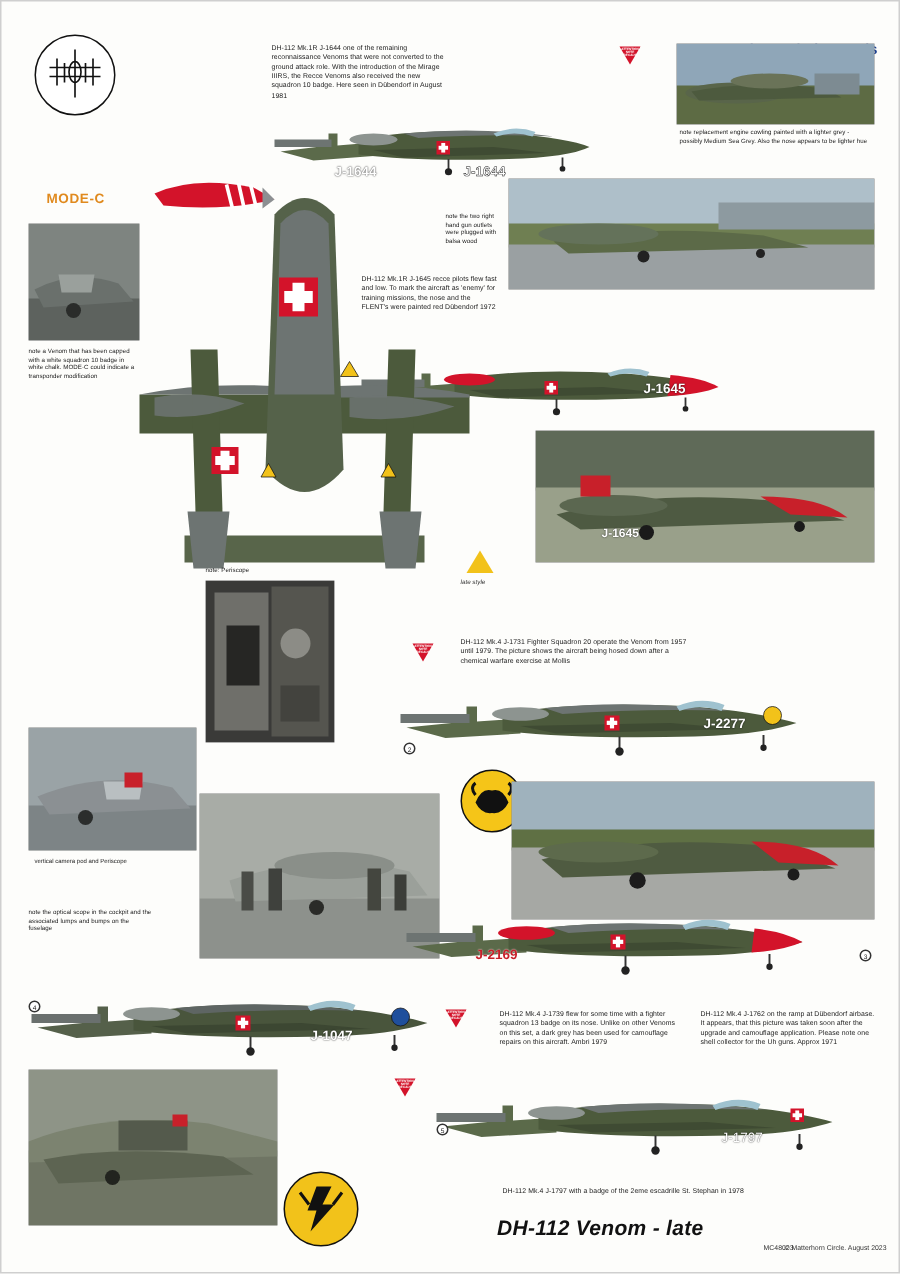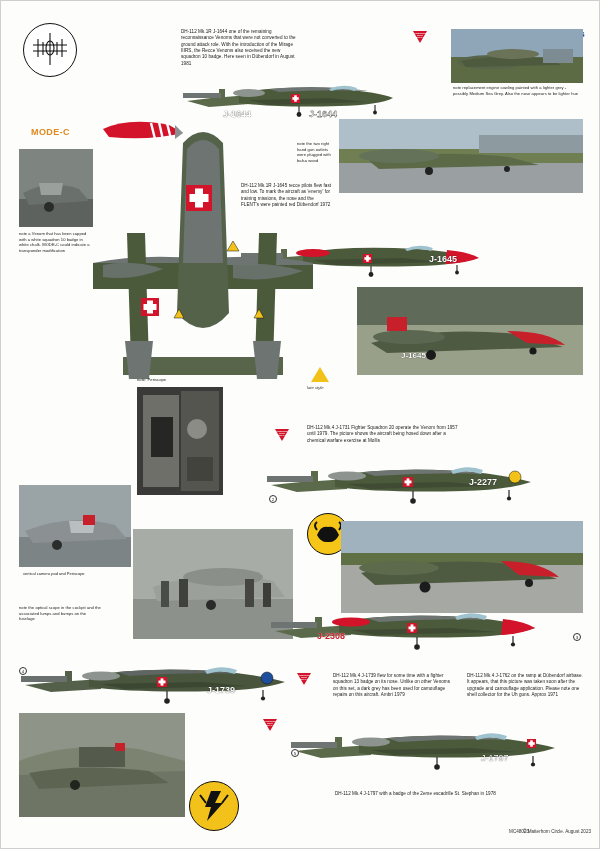--- a/index.html
+++ b/index.html
@@ -440,21 +440,21 @@
     <ellipse cx="84" cy="23" rx="19" ry="4.5" fill="#d3132a"></ellipse>
     <path d="M188 18 Q204 11 220 17 L218 21 Q204 16 190 21 Z" fill="#9fc2cf"></path>
     <line x1="150" y1="38" x2="150" y2="46" stroke="#333" stroke-width="1.3"></line>
     <circle cx="150" cy="48" r="2.8" fill="#222"></circle>
     <line x1="246" y1="37" x2="246" y2="44" stroke="#333" stroke-width="1.3"></line>
     <circle cx="246" cy="45.5" r="2.1" fill="#222"></circle>
     <rect x="140" y="24" width="10" height="10" fill="#d3132a"></rect>
     <rect x="143.6" y="25.4" width="2.8" height="7.2" fill="#fff"></rect>
     <rect x="141.5" y="27.5" width="7" height="2.8" fill="#fff"></rect>
   </svg>
-  <div class="abs" style="left:316px; top:630px; font-size:9px; font-weight:bold; color:#c8202a; text-shadow:0 0 1px #fff;">J-2308</div>
+  <div class="abs" style="left:316px; top:630px; font-size:9px; font-weight:bold; color:#c8202a; text-shadow:0 0 1px #fff;">J-2169</div>
   <div class="circ-num" style="left:572px; top:632px;">3</div>
 
   <div class="note abs" style="left:332px; top:672px; width:120px;">DH-112 Mk.4  J-1739 flew for some time with a fighter squadron 13 badge on its nose. Unlike on other Venoms on this set, a dark grey has been used for camouflage repairs on this aircraft. Ambri 1979</div>
   <div class="note abs" style="left:466px; top:672px; width:116px;">DH-112 Mk.4  J-1762 on the ramp at Dübendorf airbase. It appears, that this picture was taken soon after the upgrade and camouflage application. Please note one shell collector for the Uh guns. Approx 1971</div>
 
   <div class="tri-red" style="left:296px; top:672px;">
     <div class="tri-txt">ATTENTION<br>NOTE<br>DECALS</div>
   </div>
 
   <svg class="prof" style="left:16px; top:652px;" width="292" height="56" viewBox="0 0 292 56">
@@ -467,21 +467,21 @@
     <path d="M188 18 Q204 11 220 17 L218 21 Q204 16 190 21 Z" fill="#9fc2cf"></path>
     <line x1="150" y1="38" x2="150" y2="46" stroke="#333" stroke-width="1.3"></line>
     <circle cx="150" cy="48" r="2.8" fill="#222"></circle>
     <line x1="246" y1="37" x2="246" y2="44" stroke="#333" stroke-width="1.3"></line>
     <circle cx="246" cy="45.5" r="2.1" fill="#222"></circle>
     <rect x="140" y="24" width="10" height="10" fill="#d3132a"></rect>
     <rect x="143.6" y="25.4" width="2.8" height="7.2" fill="#fff"></rect>
     <rect x="141.5" y="27.5" width="7" height="2.8" fill="#fff"></rect>
     <circle cx="250" cy="25" r="6" fill="#1f4f9c" stroke="#111" stroke-width="0.5"></circle>
   </svg>
-  <div class="abs" style="left:206px; top:684px; font-size:9px; font-weight:bold; color:#fff; text-shadow:0 0 1px #000;">J-1739</div>
+  <div class="abs" style="left:206px; top:684px; font-size:9px; font-weight:bold; color:#fff; text-shadow:0 0 1px #000;">J-1047</div>
   <div class="circ-num" style="left:18px; top:666px;">4</div>
 
   <div class="photo" style="left:18px; top:712px; width:166px; height:104px;">
     <svg class="ph-inner" viewBox="0 0 166 104" preserveAspectRatio="none">
       <rect width="166" height="104" fill="#8e9487"></rect>
       <rect y="54" width="166" height="50" fill="#6f7564"></rect>
       <path d="M0 48 Q50 28 120 36 L166 48 L166 58 L0 62 Z" fill="#7c8370"></path>
       <path d="M10 60 Q60 50 130 58 L150 70 L20 76 Z" fill="#5d6452"></path>
       <rect x="60" y="34" width="46" height="20" fill="#545a4c"></rect>
       <circle cx="56" cy="72" r="5" fill="#22241f"></circle>
@@ -513,16 +513,17 @@
   </svg>
   <div class="abs" style="left:480px; top:752px; font-size:9px; font-weight:normal; color:#fff; text-shadow:0 0 1px #000;">J-1797</div>
   <div class="circ-num" style="left:290px; top:748px;">5</div>
 
   <div class="tri-red" style="left:262px; top:718px;">
     <div class="tri-txt">ATTENTION<br>NOTE<br>DECALS</div>
   </div>
 
   <div class="note abs" style="left:334px; top:790px; width:228px;">DH-112 Mk.4  J-1797 with a badge of the 2eme escadrille St. Stephan in 1978</div>
 
+  <div class="title-main">DH-112 Venom - late</div>
   <div class="footer-code">MC48023</div>
   <div class="footer-copy">© Matterhorn Circle.  August 2023</div>
 
 </div>
 
 </body></html>

